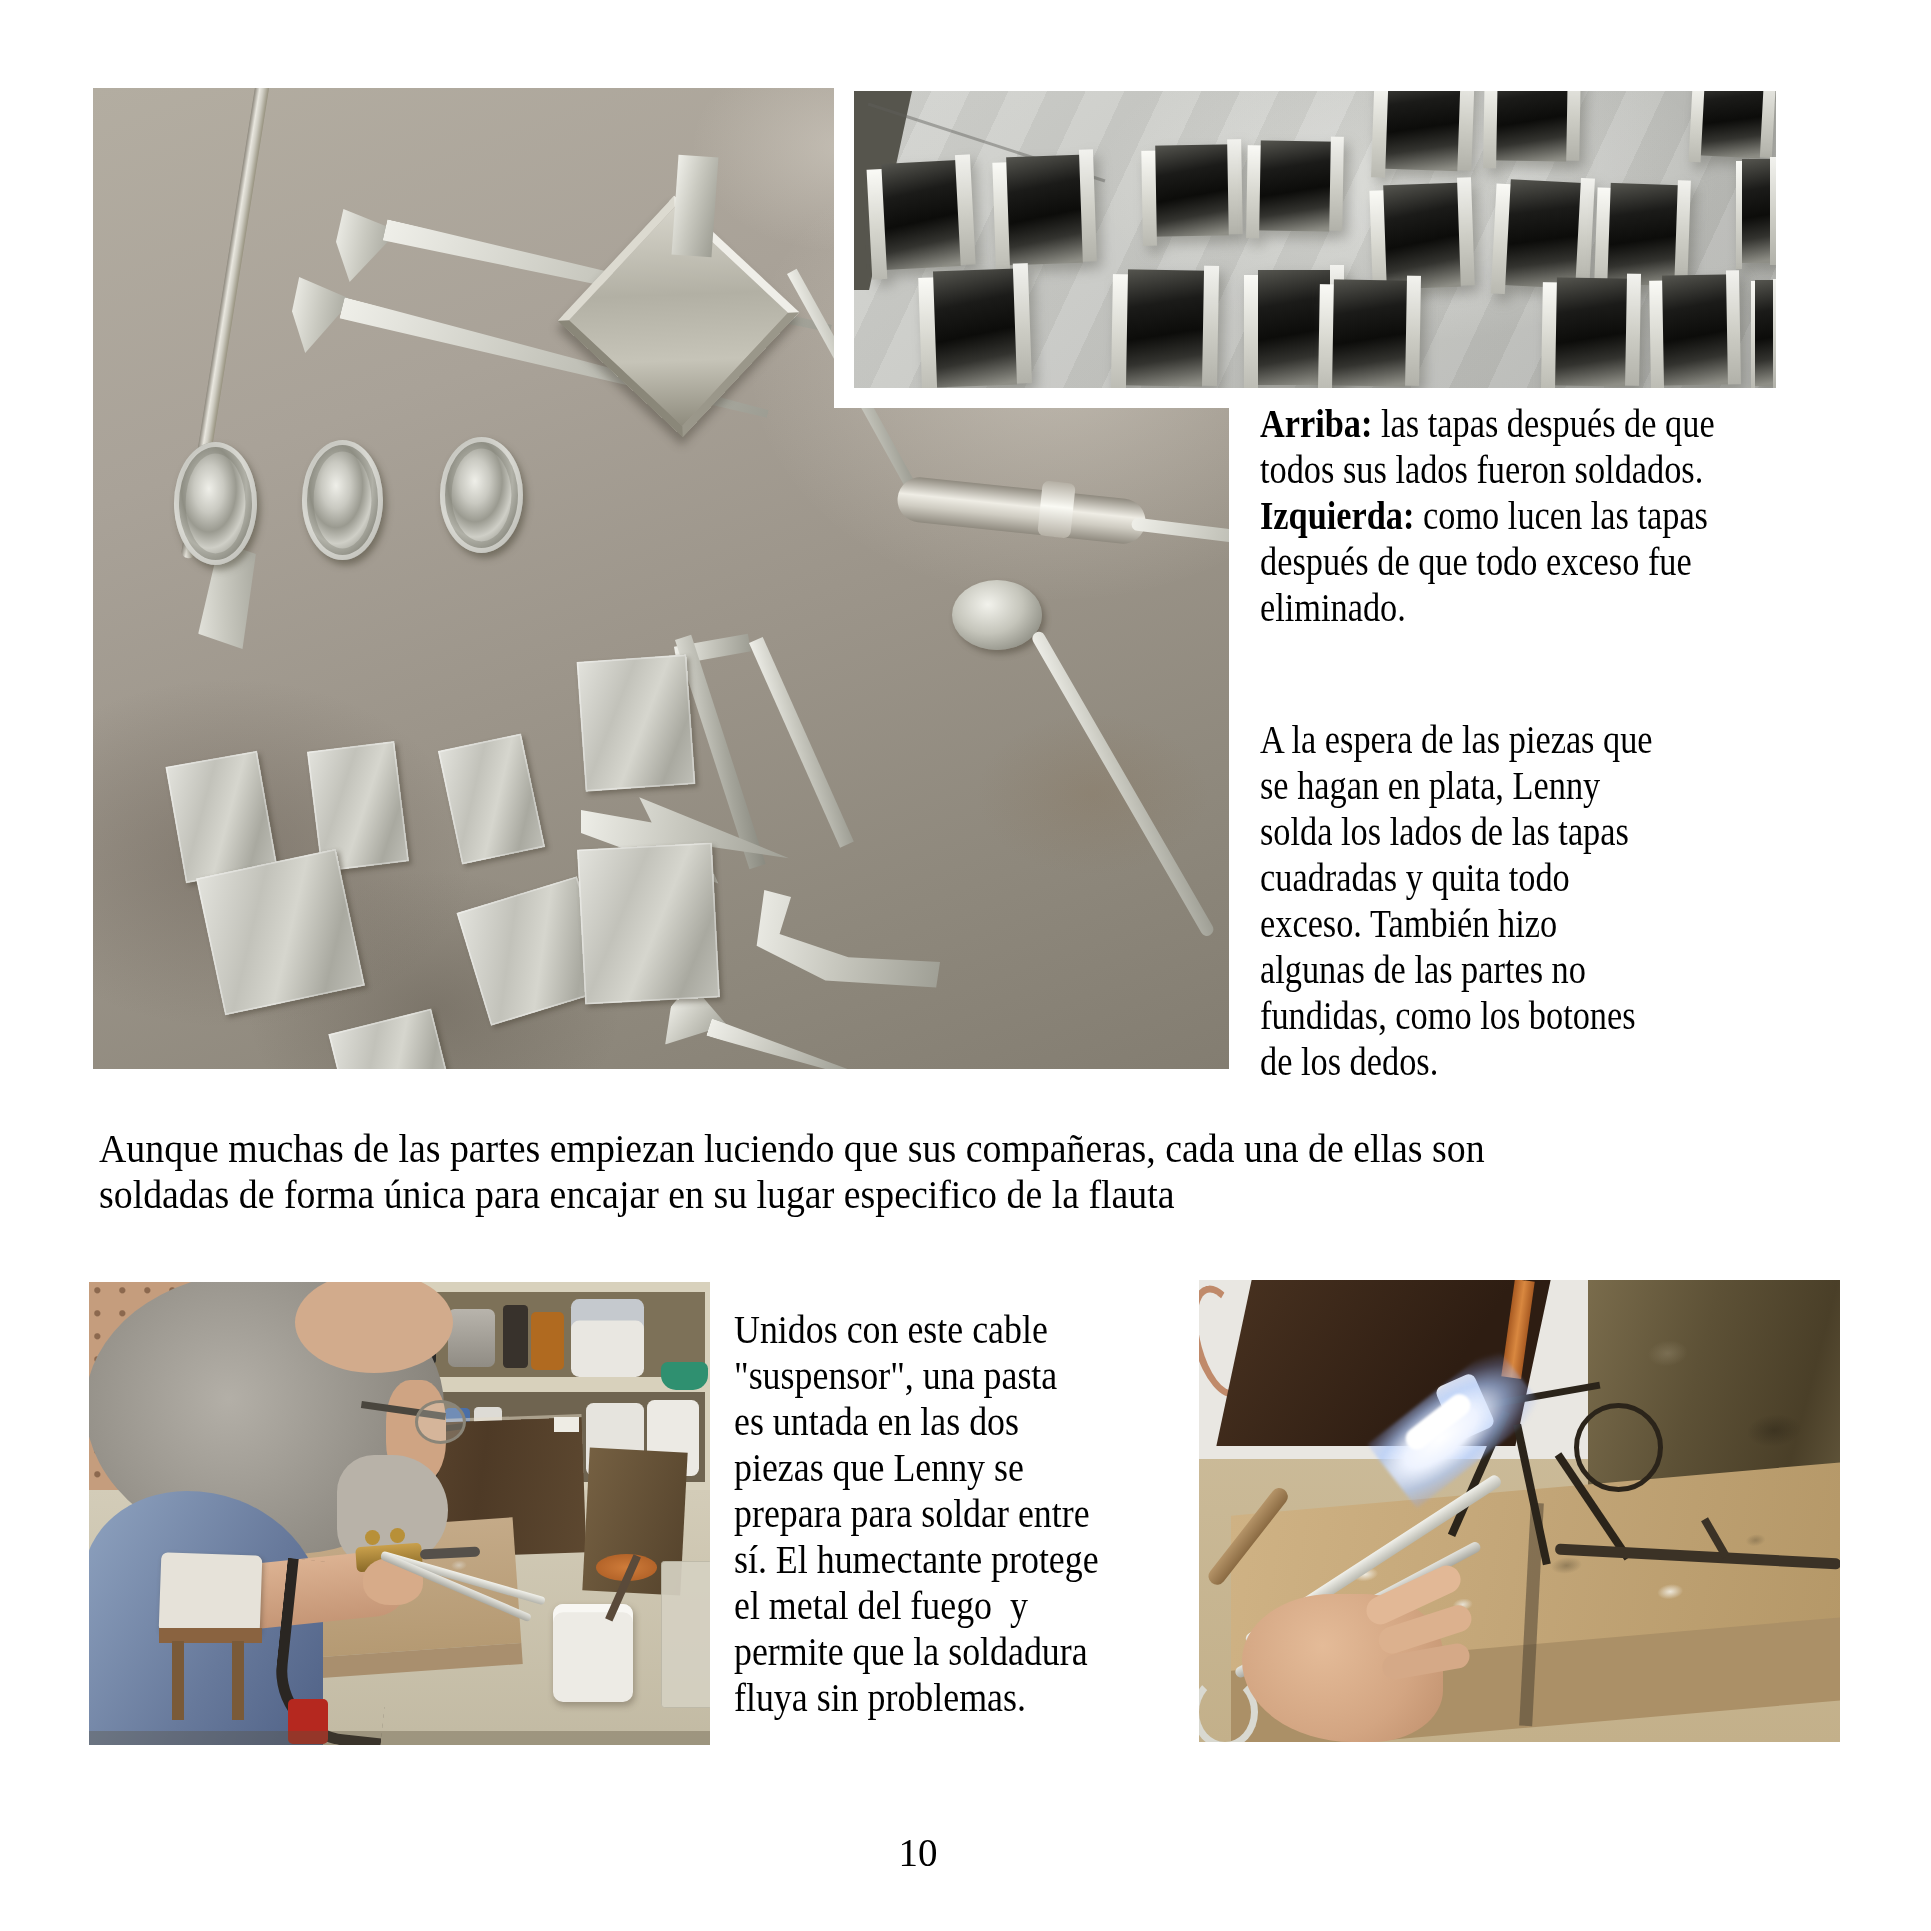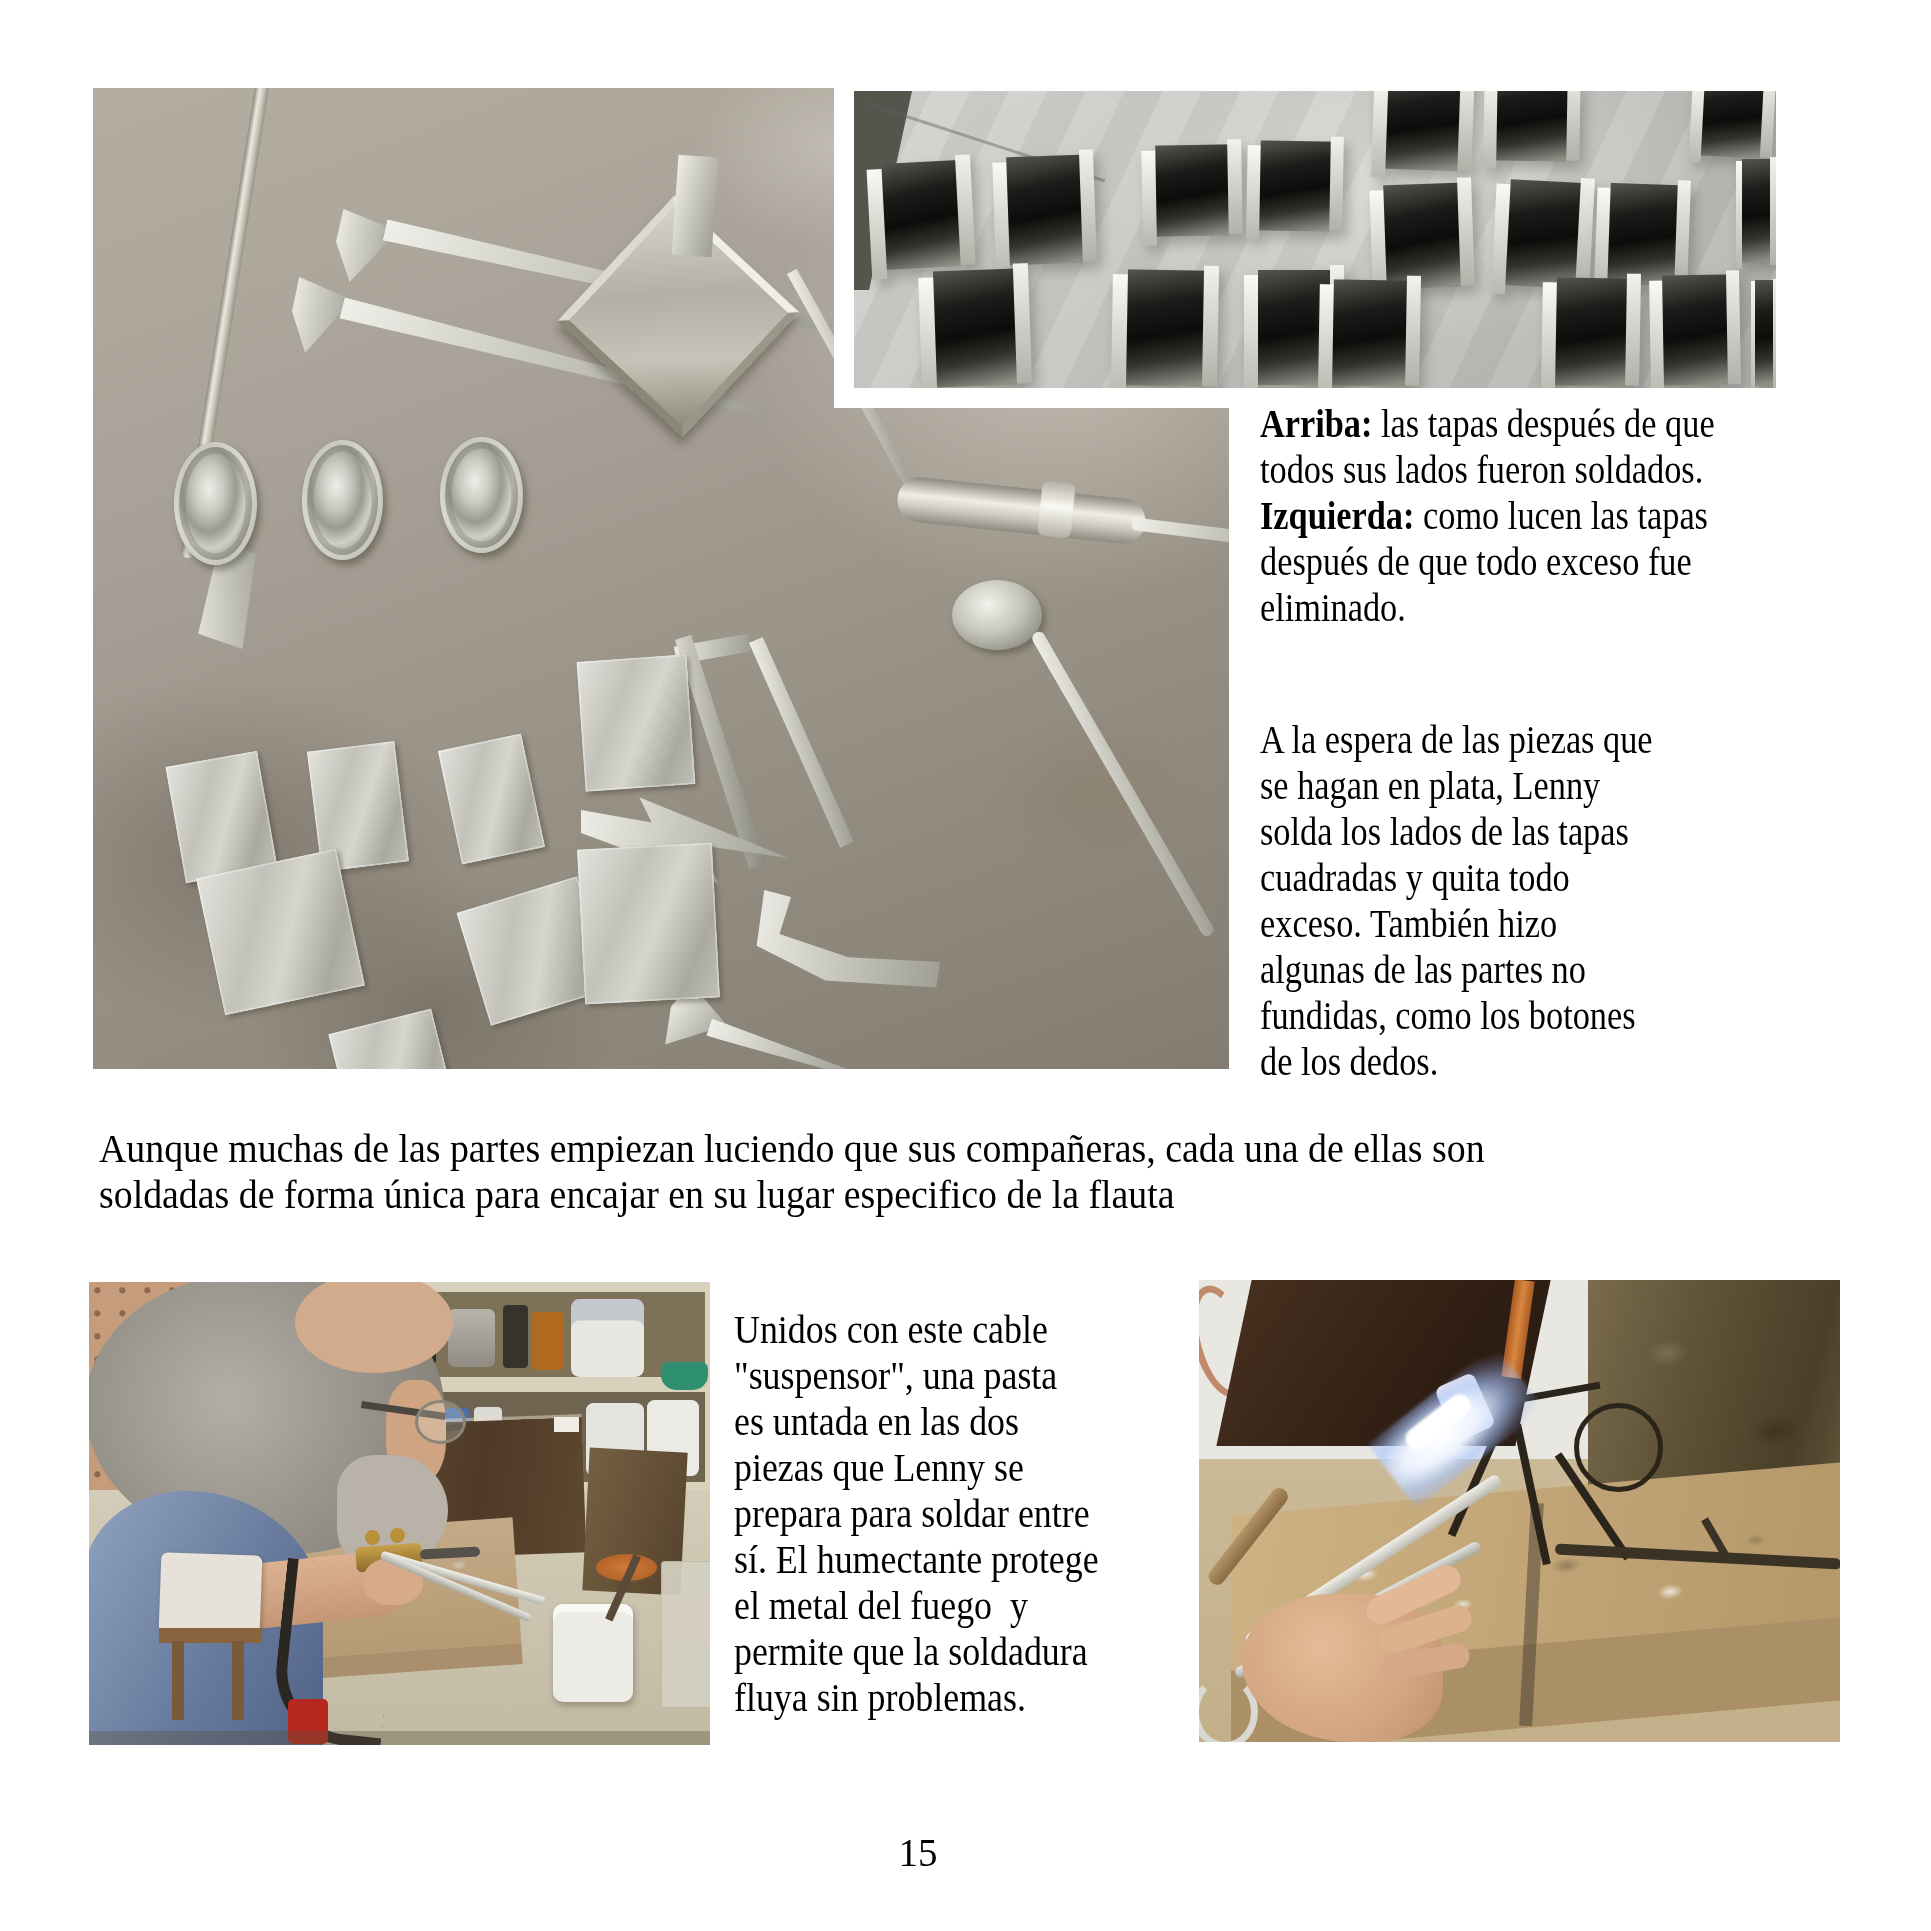--- a/index.html
+++ b/index.html
@@ -319,16 +319,16 @@
     <div class="abs" style="left:-6.6px;top:395px;width:52px;height:60px;border:7.5px solid #d9d9d1;border-top-color:transparent;border-radius:50%;"></div>
     <div class="abs" style="left:43px;top:314px;width:201px;height:148px;border-radius:45% 40% 35% 55%;background:radial-gradient(circle at 40% 35%, #e4bb98, #d3a582 60%, #bf8f6c);"></div>
     <div class="abs" style="left:164px;top:301px;width:101px;height:28px;border-radius:14px;background:#e2b896;transform:rotate(-25deg);"></div>
     <div class="abs" style="left:178px;top:336px;width:96px;height:26.6px;border-radius:13.3px;background:#dcb18e;transform:rotate(-18deg);"></div>
     <div class="abs" style="left:183px;top:369px;width:88px;height:25px;border-radius:12.5px;background:#d5a987;transform:rotate(-10deg);"></div>
 
     <div class="abs" style="left:356px;top:271px;width:286px;height:10.8px;background:#3b3226;transform:rotate(3deg);border-radius:5px;"></div>
     <div class="abs" style="left:495px;top:254px;width:43px;height:7.5px;background:#3b3226;transform:rotate(60deg);"></div>
   </div>
 
-  <div class="pgnum">15</div>
+  <div class="pgnum">10</div>
 
 </div>
 
 
 </body></html>

